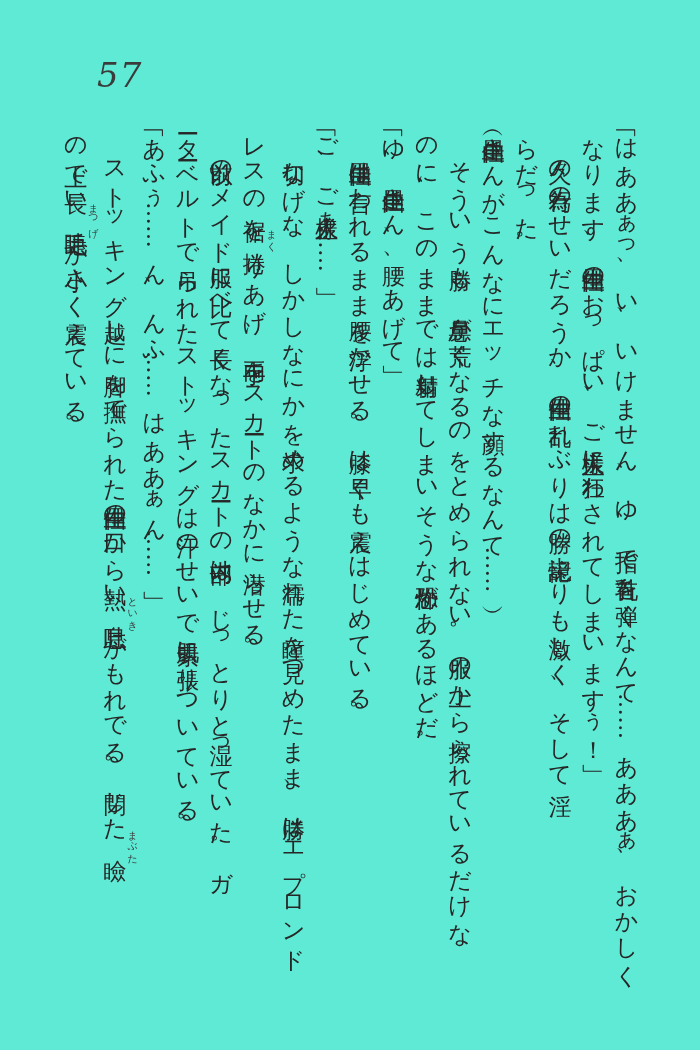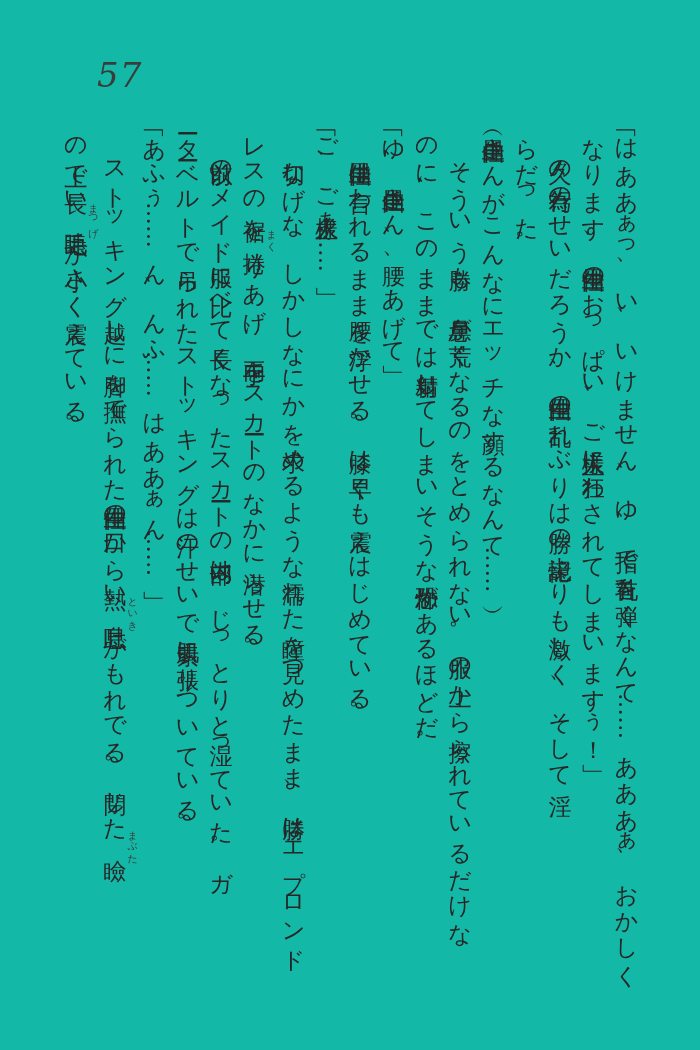--- a/index.html
+++ b/index.html
@@ -10,21 +10,21 @@
     width: 700px;
     height: 1050px;
     background: #ffffff;
     position: relative;
     overflow: hidden;
     font-family: "DejaVu Serif", "Liberation Serif", serif;
   }
   .page {
     position: absolute;
     inset: 0;
-    background: #14b8a6;
+    background: #5eead4;
   }
   .page-number {
     position: absolute;
     top: 55px;
     left: 97px;
     font-size: 34px;
     font-style: italic;
     color: #3b3b3b;
     font-family: "DejaVu Serif", "Liberation Serif", serif;
     letter-spacing: 1px;

